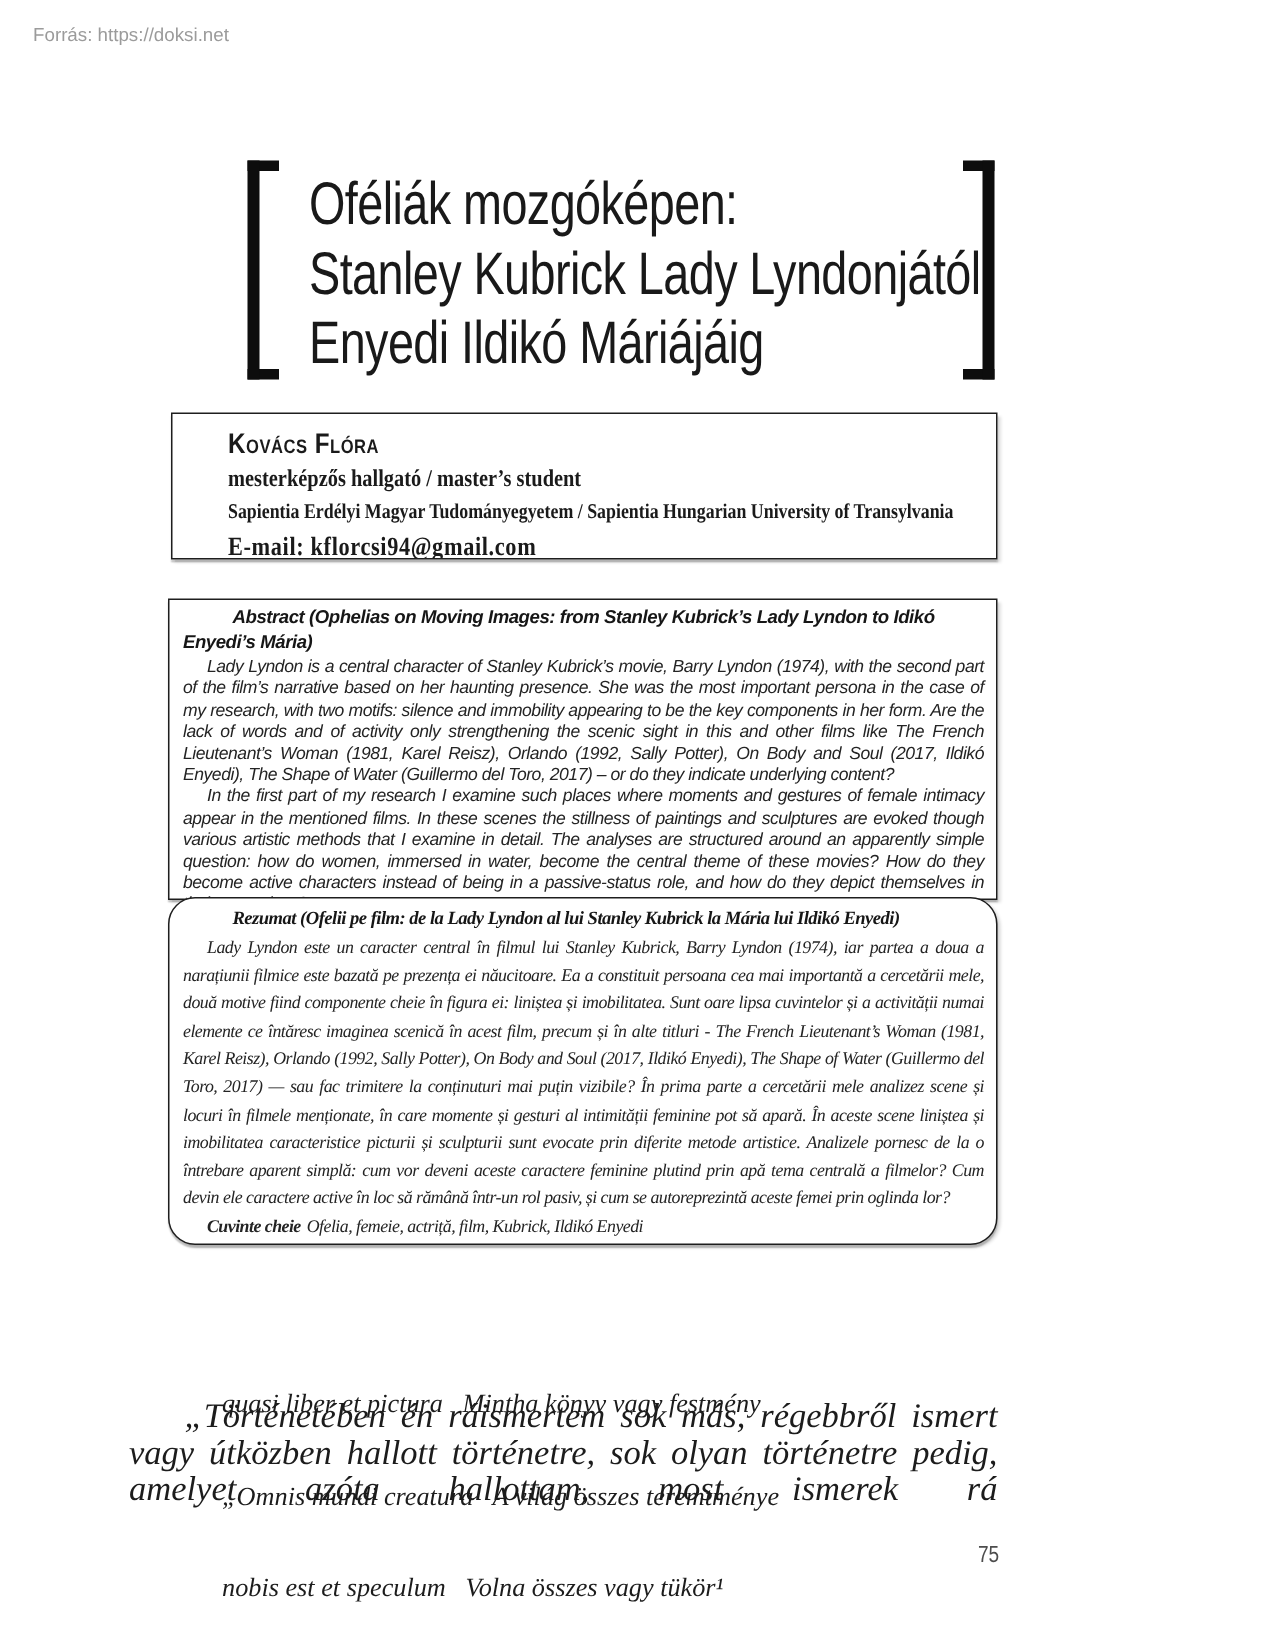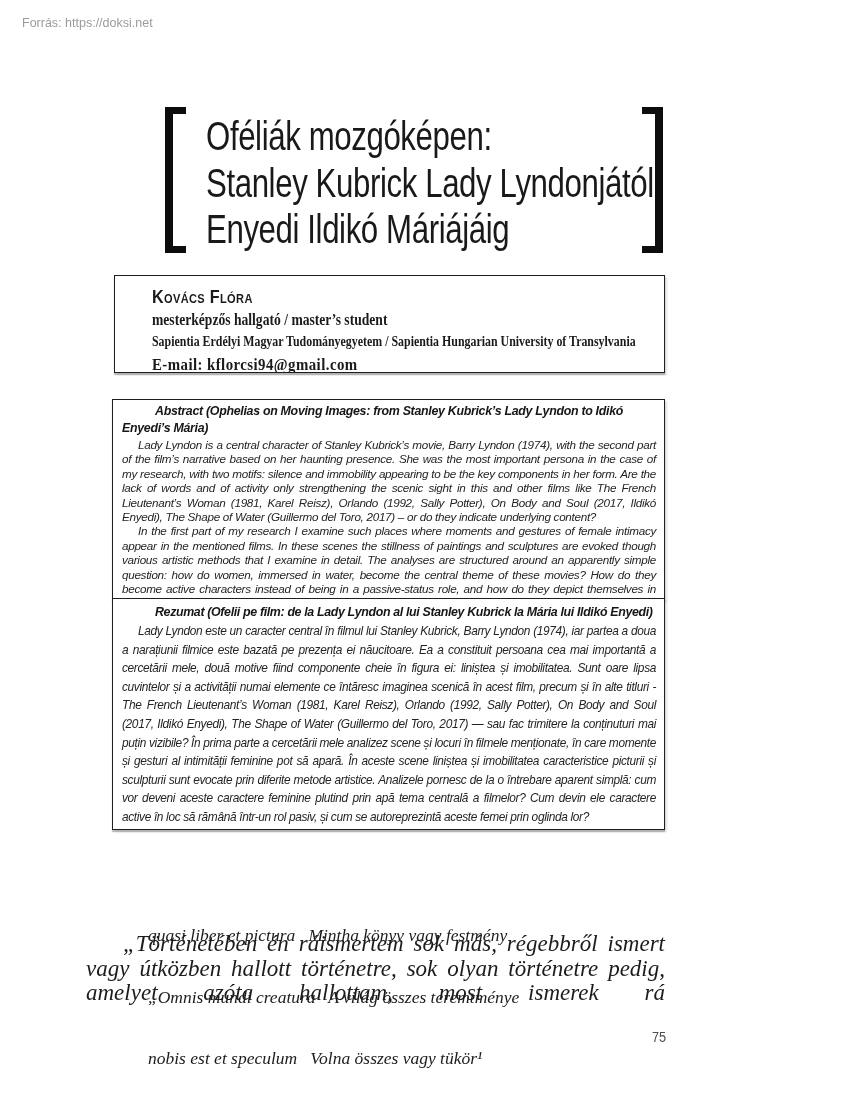--- a/index.html
+++ b/index.html
@@ -56,23 +56,23 @@
 
   
   .abs-box {
     top:399px; height:201px; padding:3px 8px 0 9px;
     font-family:"Liberation Sans", sans-serif; font-style:italic;
     font-size:11.7px; line-height:14.4px; letter-spacing:-0.3px;
     text-align:justify; color:#242424;
   }
   .rez-box {
     top:598px; height:232px; padding:5px 8px 0 9px;
-    font-family:Liberation Sans, sans-serif; font-style:italic;
+    font-family:Liberation Serif, serif; font-style:italic;
     font-size:11.9px; line-height:18.6px; letter-spacing:-0.35px;
-    text-align:justify; color:#242424;
+    text-align:justify; color:#242424;border-radius:18px;
   }
   .box-title { font-weight:700; text-align:left; text-indent:33px; font-size:12.4px; line-height:17px; margin:0 0 1px 0; color:#161616; }
   .fbox p { margin:0; text-indent:16px; }
   .kw-label { font-weight:700; margin-right:4px; }
 
   
   .epigraph {
     position:absolute; left:148px; top:884px;
     font-family:"Liberation Serif", serif; font-style:italic;
     font-size:17.5px; line-height:20.5px; color:#1c1c1c; white-space:pre-wrap;

